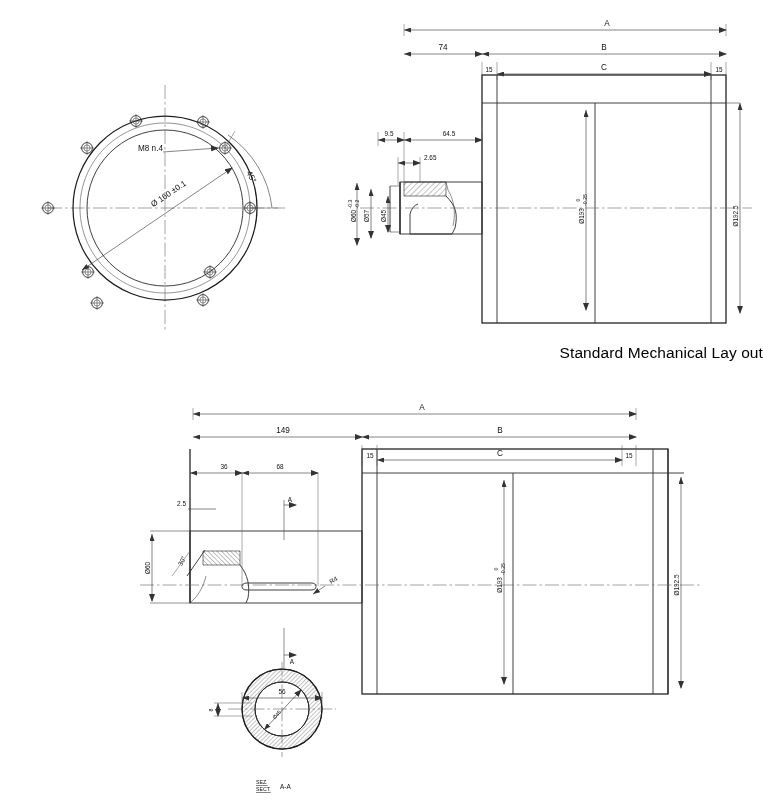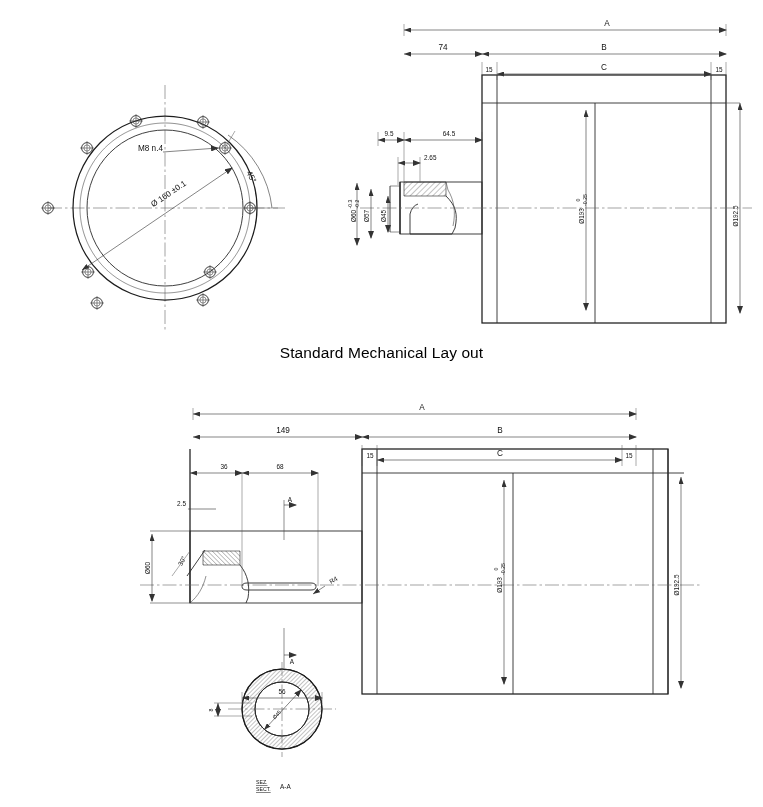--- a/index.html
+++ b/index.html
@@ -21,21 +21,21 @@
   #sheet svg {
     position: absolute;
     top: 0;
     left: 0;
   }
   .caption {
     position: absolute;
     left: 0;
     top: 344px;
     width: 763px;
-    text-align: center;
+    text-align: right;
     font-size: 15.5px;
     letter-spacing: .1px;
     color: #000;
   }
   
   .outline      { fill: none; stroke: #1c1c1c; stroke-width: 1.25; }
   .outline-thin { fill: none; stroke: #2a2a2a; stroke-width: 0.9; }
   .thin         { fill: none; stroke: #444; stroke-width: 0.6; }
   .dim          { fill: none; stroke: #333; stroke-width: 0.6; }
   .ext          { fill: none; stroke: #555; stroke-width: 0.5; }

